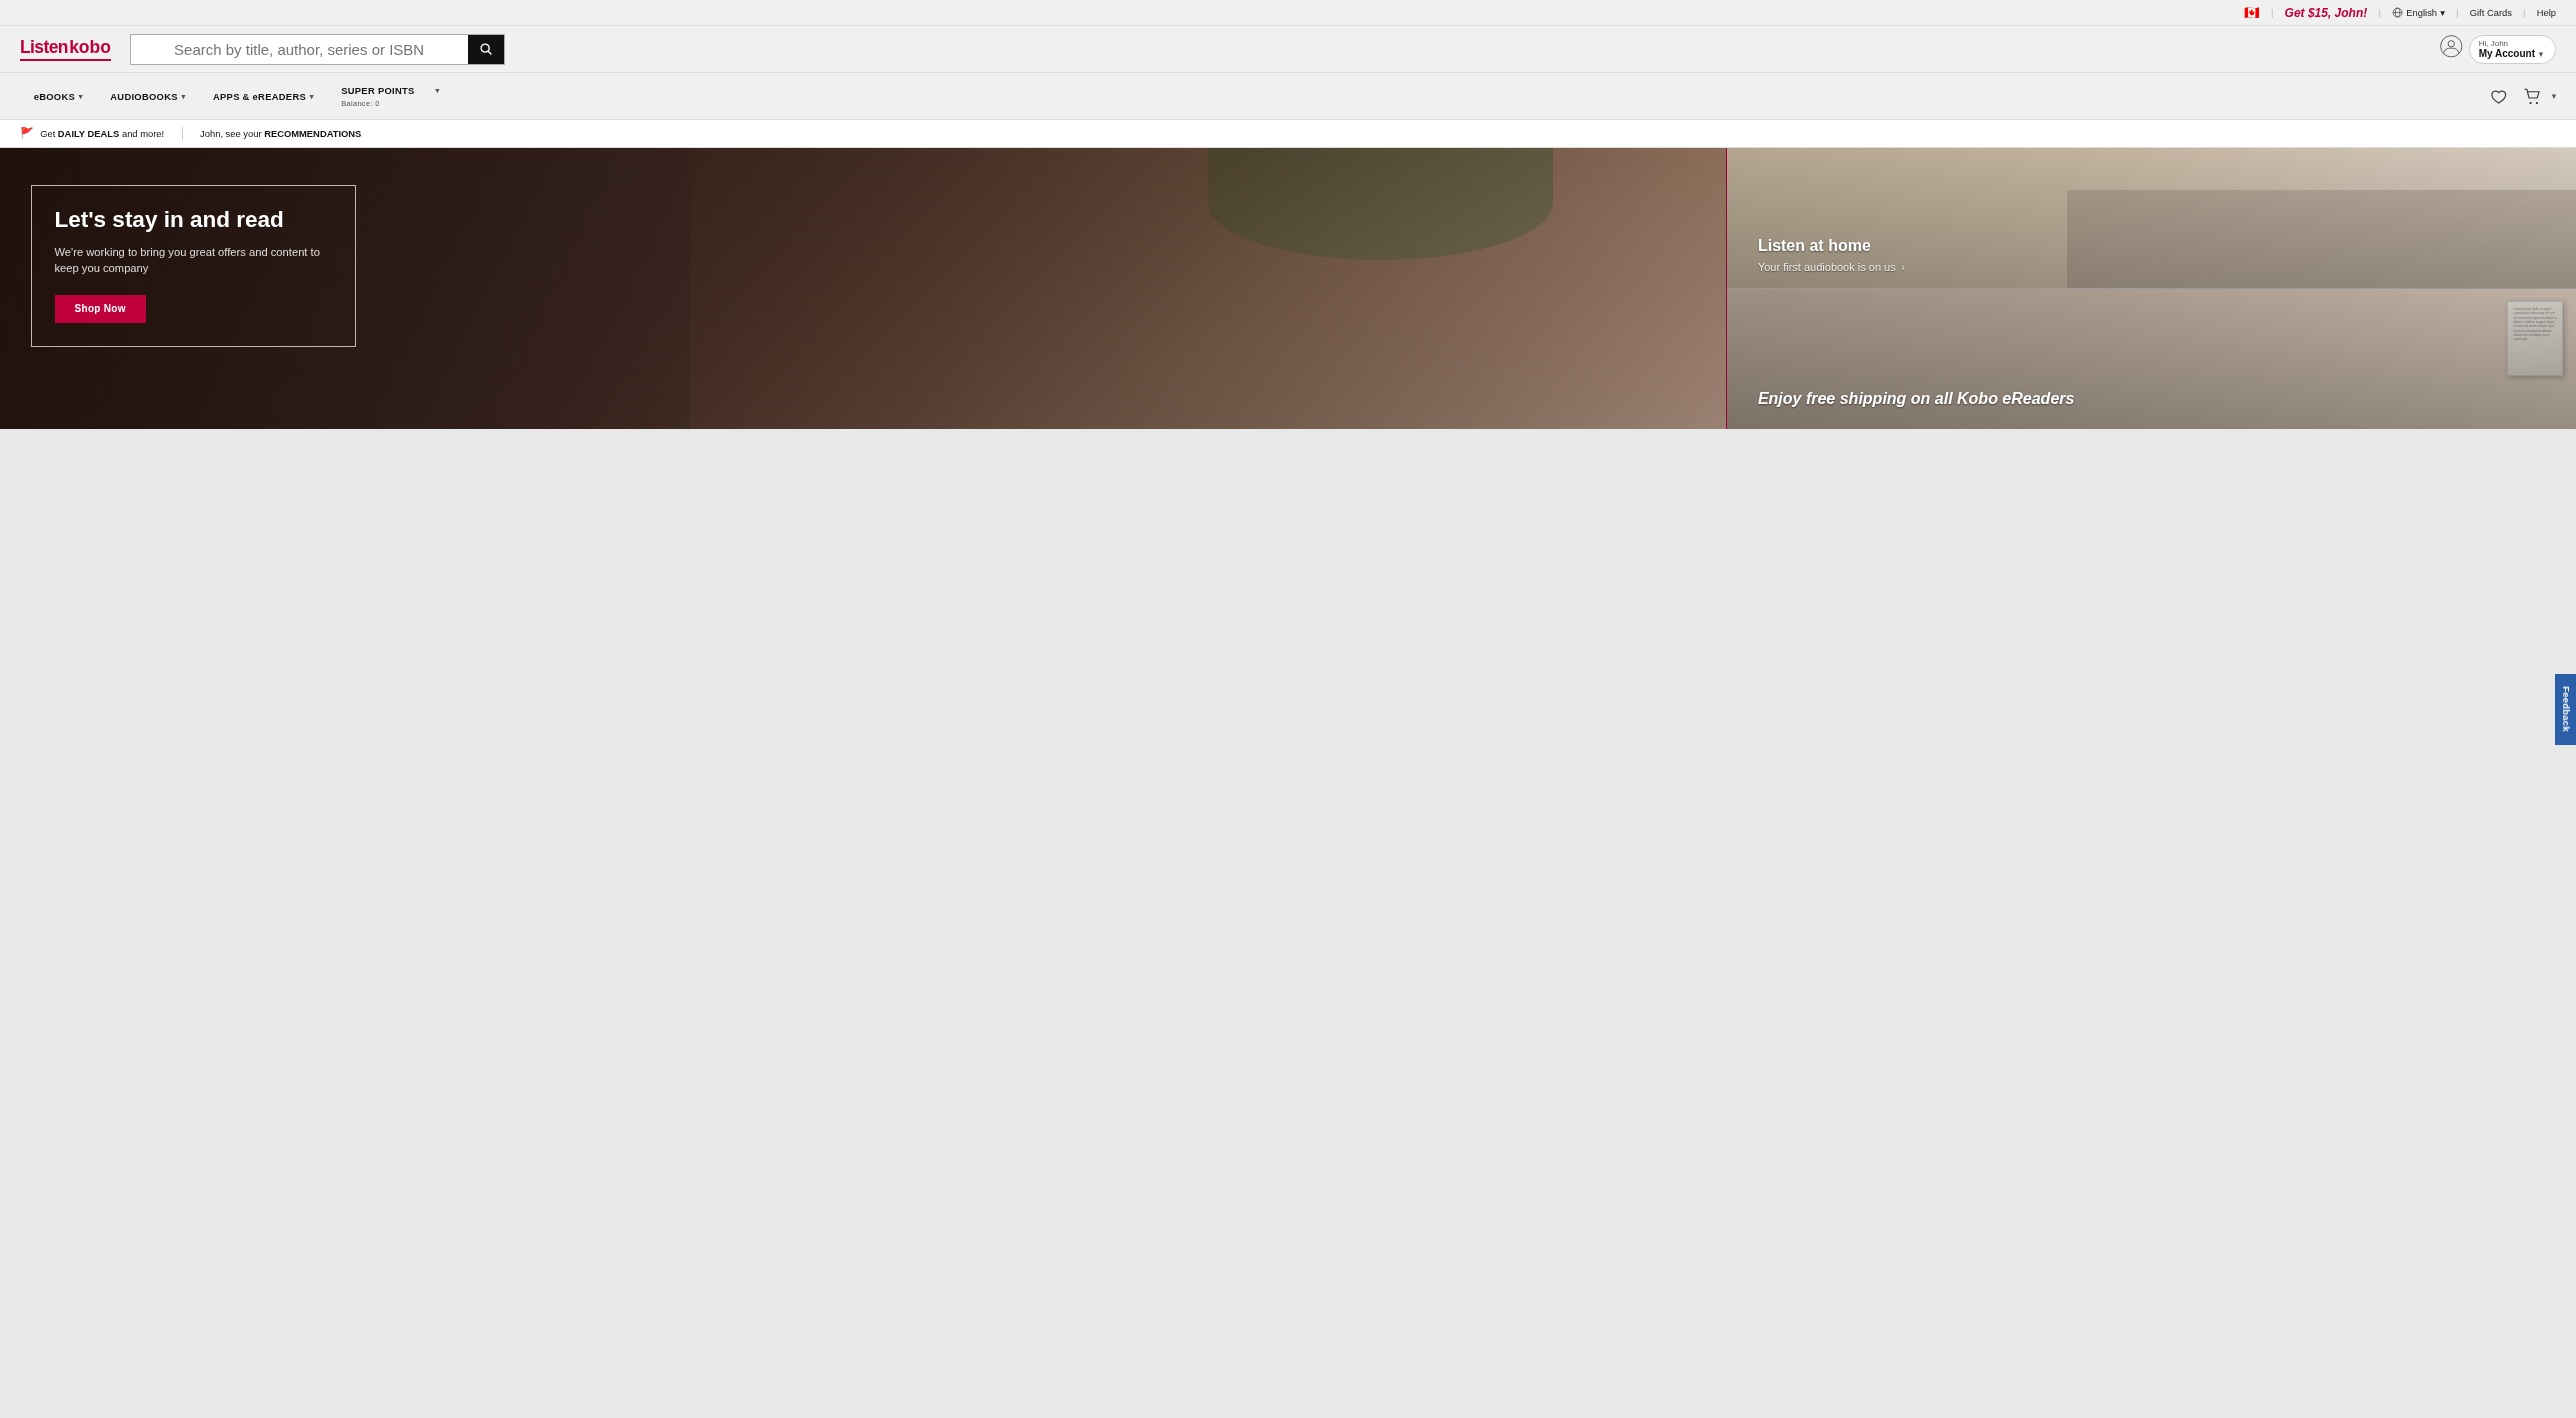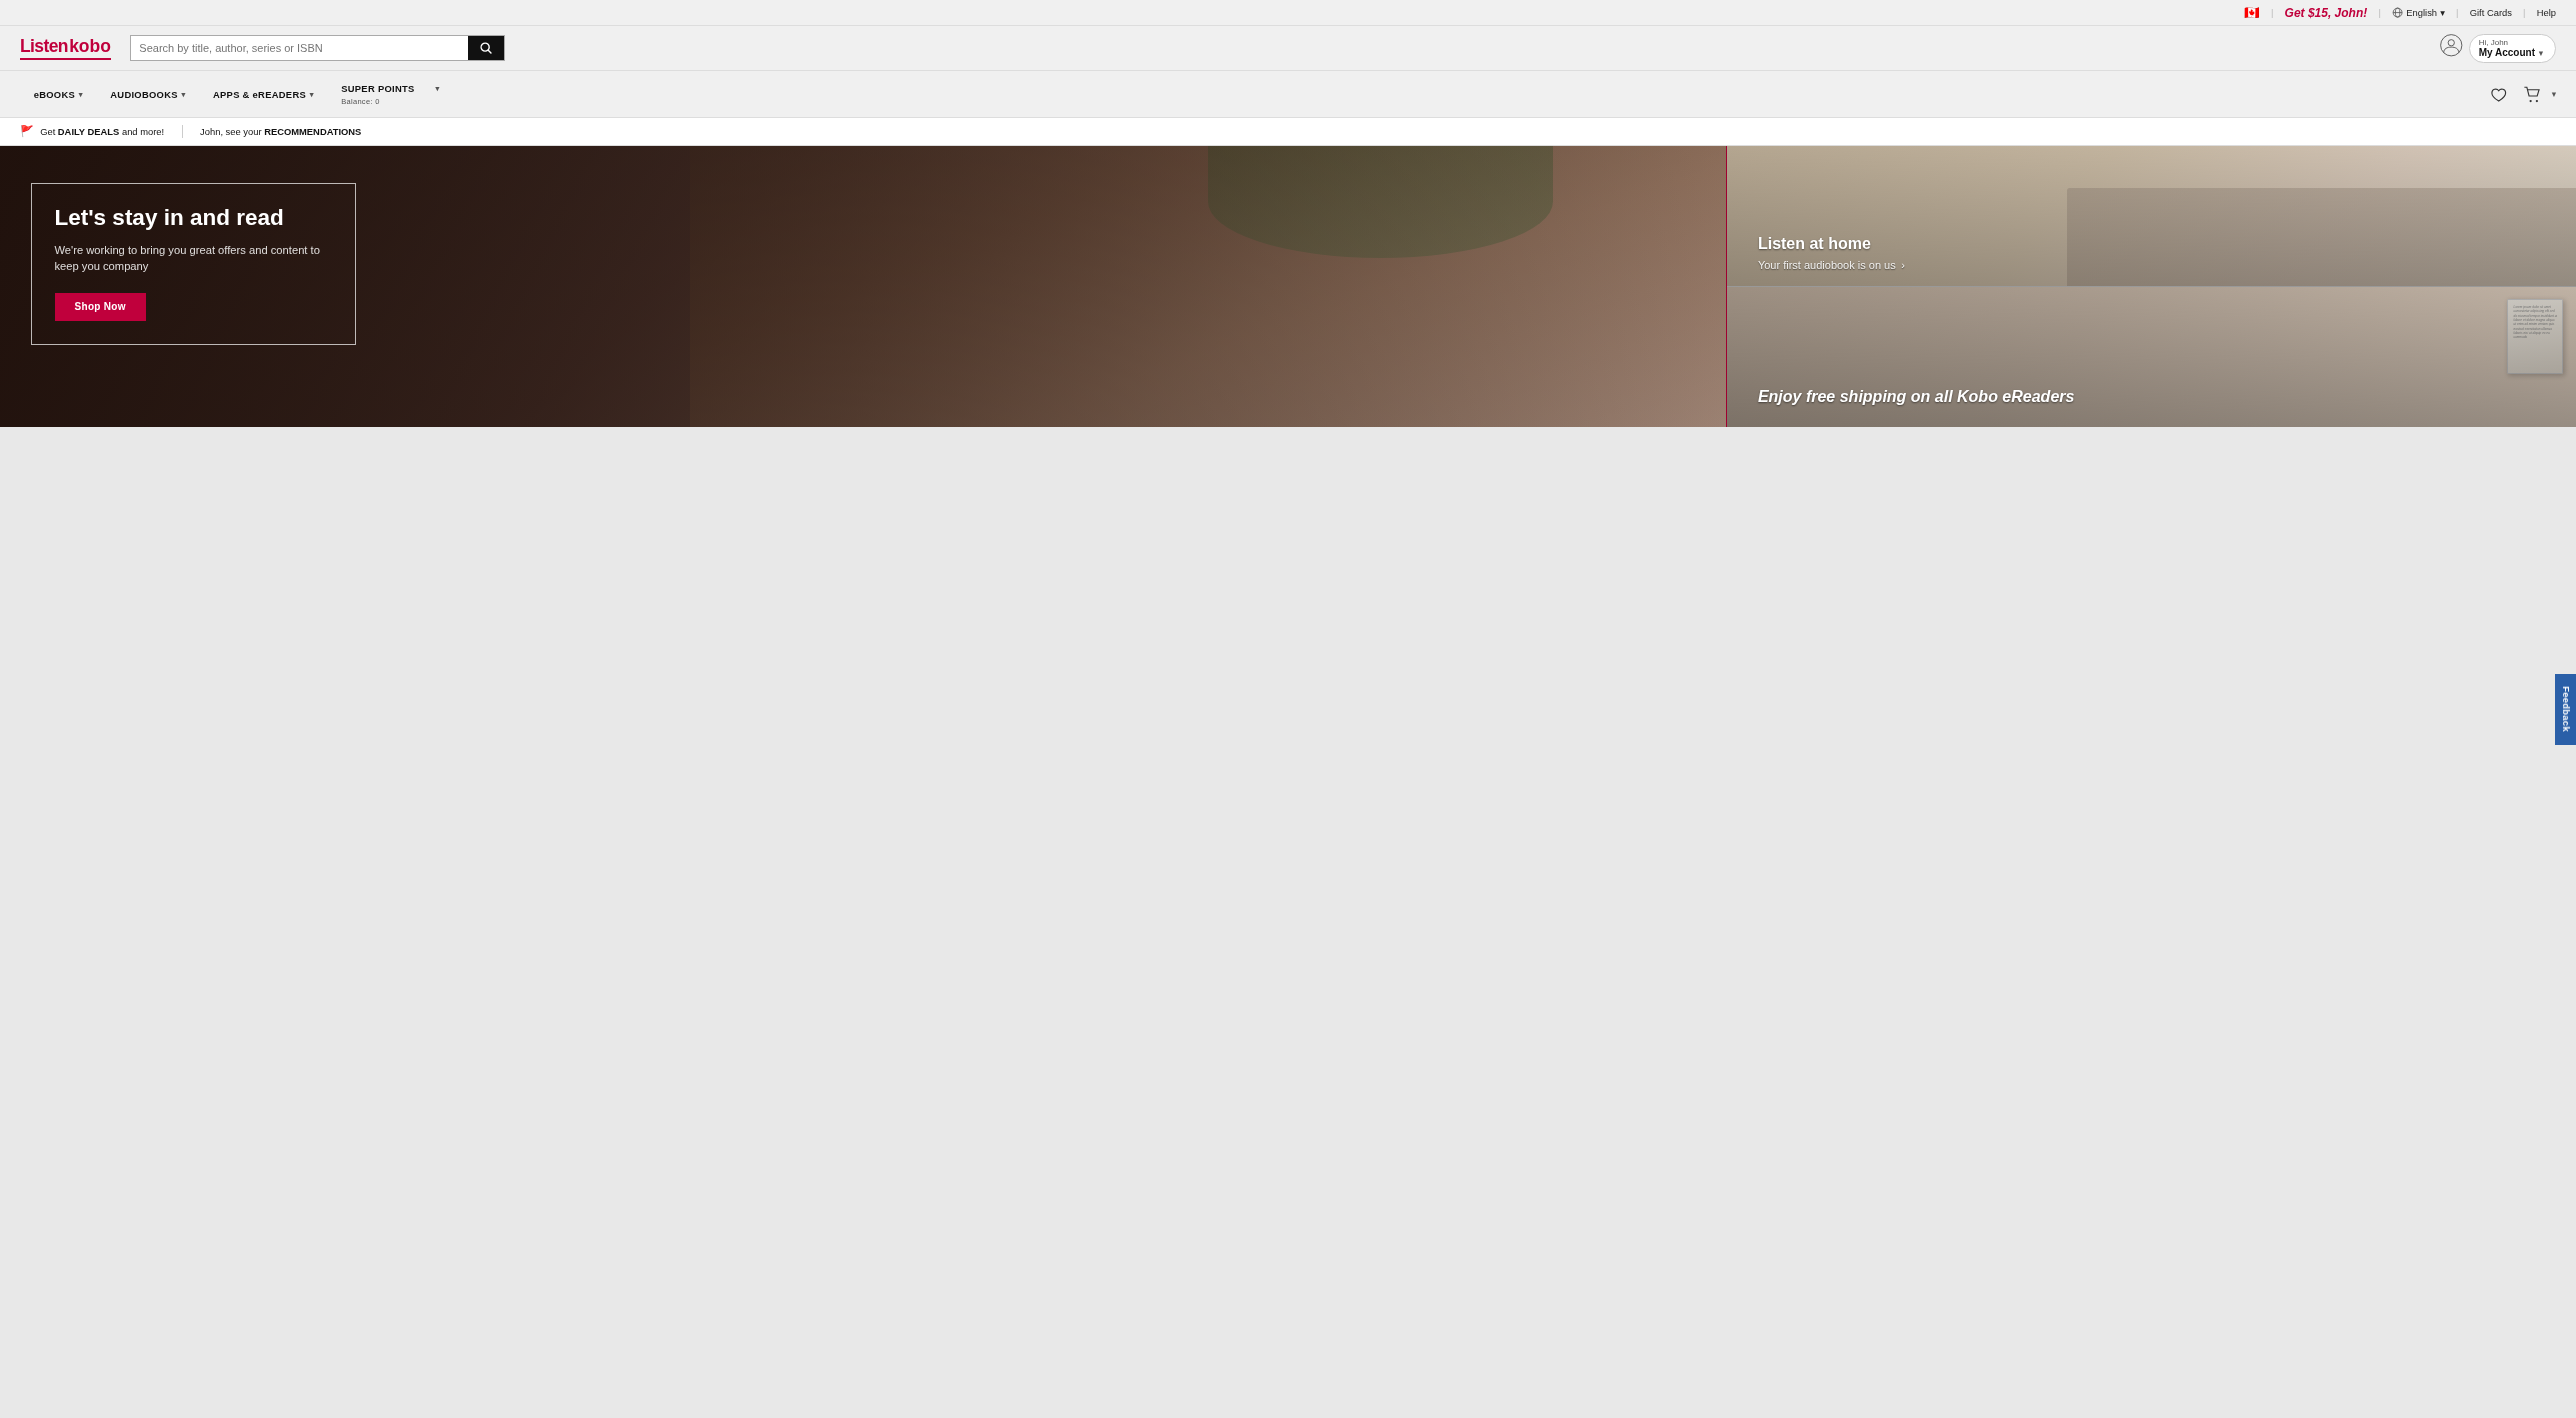--- a/index.html
+++ b/index.html
@@ -41,23 +41,24 @@
       max-width: 375px;
       display: flex;
       border: 0.9px solid #aaa;
       background: #fff;
     }
     .search-input {
       flex: 1;
       border: none;
       outline: none;
       padding: 6.2px 8.7px;
-      font-size: 11px;
+      font-size: 15px;
       color: #888;
       background: transparent;
+      text-align: center;
     }
     .search-btn {
       background: #111;
       border: none;
       cursor: pointer;
       padding: 0 11.2px;
       display: flex;
       align-items: center;
       justify-content: center;
     }

